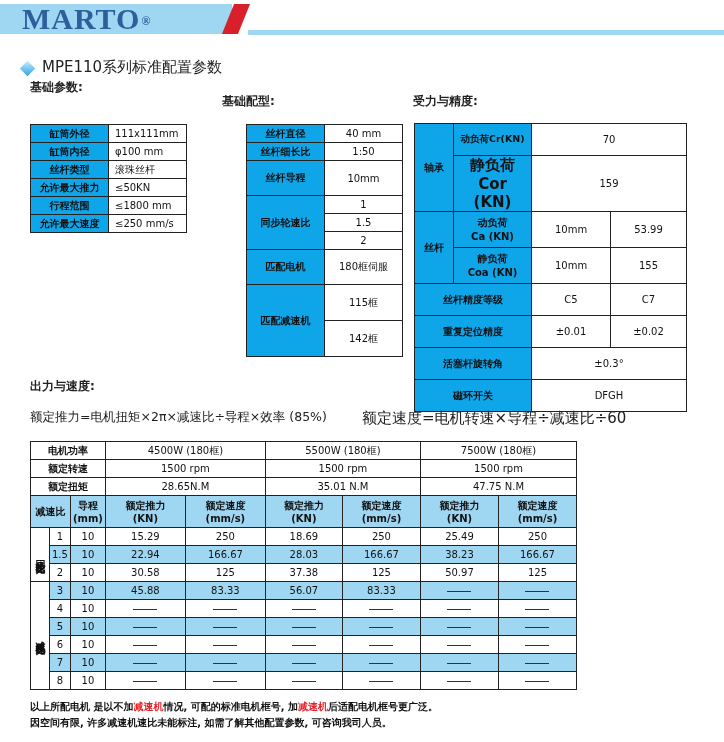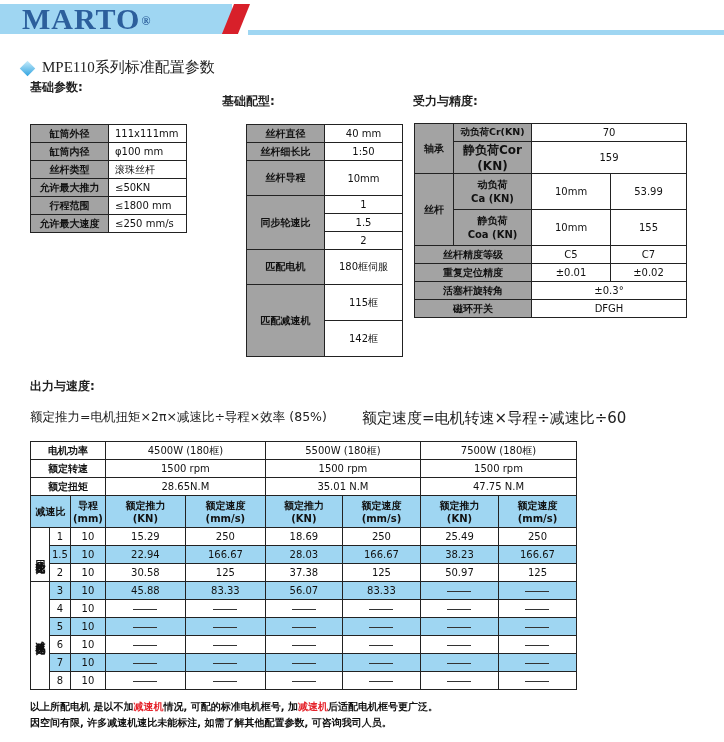--- a/index.html
+++ b/index.html
@@ -8,32 +8,32 @@
   .abs { position: absolute; }
   
   .logo-band { left: 0; top: 4px; width: 232px; height: 30px; background: #9fd6f2; }
   .logo-text { left: 22px; top: 3px; font-family: "Liberation Serif", "DejaVu Serif", serif; font-weight: bold;
                font-size: 30px; color: #2c5f9c; letter-spacing: 1px; line-height: 32px; }
   .logo-reg { font-size: 12px; vertical-align: top; position: relative; top: 2px; margin-left: 1px; }
   .red-slash { left: 228px; top: 4px; width: 16px; height: 30px; background: #d8202a; transform: skewX(-22deg); }
   .blue-line { left: 248px; top: 30px; width: 476px; height: 5px; background: #9fd6f2; }
   .diamond { left: 22px; top: 63px; width: 11px; height: 11px; background: linear-gradient(135deg, #c8ecfb, #2fa3e0);
              transform: rotate(45deg); }
-  .title { left: 42px; top: 58px; font-size: 15px; color: #222; font-family: Liberation Serif, serif; }
+  .title { left: 42px; top: 58px; font-size: 15px; color: #222; }
   .section-label { font-size: 12px; color: #222; font-weight: bold; }
 
   table { border-collapse: collapse; position: absolute; font-size: 10px; }
   td { border: 1px solid #222; text-align: center; vertical-align: middle; padding: 0 3px; }
-  .hd { background: #a3a3a3; font-weight: bold; }
+  .hd { background: #0ea5e9; font-weight: bold; }
   .lt { text-align: left; padding-left: 6px; }
   .blue { background: #9fd6f2; padding-left: 26px; }
 
   #t-basic td { height: 18px; }
   #t-config td { height: 18px; }
-  #t-force td { height: 18px; margin-top: 24px; }
+  #t-force td { height: 32px; margin-top: 24px; }
 
   .formula { left: 30px; top: 409px; font-size: 12.5px; color: #222; }
   .formula2 { left: 362px; top: 409px; font-size: 15px; color: #222; }
 
   #t-out { left: 30px; top: 441px; width: 547px; font-size: 10px; }
   #t-out td { height: 18px; padding: 0 2px; }
   .vert { writing-mode: vertical-rl; font-weight: bold; font-size: 10px; letter-spacing: 1px; }
   .dash { display: inline-block; width: 24px; height: 1px; background: #333; vertical-align: middle; }
 
   .note { left: 30px; font-size: 10px; color: #111; font-weight: bold; }
@@ -120,21 +120,21 @@
 
 <div class="abs section-label" style="left:413px;top:93px;">受力与精度:</div>
 <table id="t-force" style="left:414px;top:123px;width:273px;">
   <tbody>
       <tr>
     <td class="hd" rowspan="2" style="width:39px">轴承</td>
     <td class="hd" style="width:78px;font-size:9.5px">动负荷Cr(KN)</td>
     <td colspan="2">70</td>
   </tr>
   <tr>
-    <td class="hd" style="font-size:12px">静负荷Cor (KN)</td>
+    <td class="hd" style="font-size:15px">静负荷Cor (KN)</td>
     <td colspan="2">159</td>
   </tr>
   <tr>
     <td class="hd" rowspan="2">丝杆</td>
     <td class="hd" style="height:36px;line-height:14px"><span>动负荷</span><br><span>Ca (KN)</span></td>
     <td>10mm</td>
     <td>53.99</td>
   </tr>
   <tr>
     <td class="hd" style="height:36px;line-height:14px"><span>静负荷</span><br><span>Coa (KN)</span></td>

